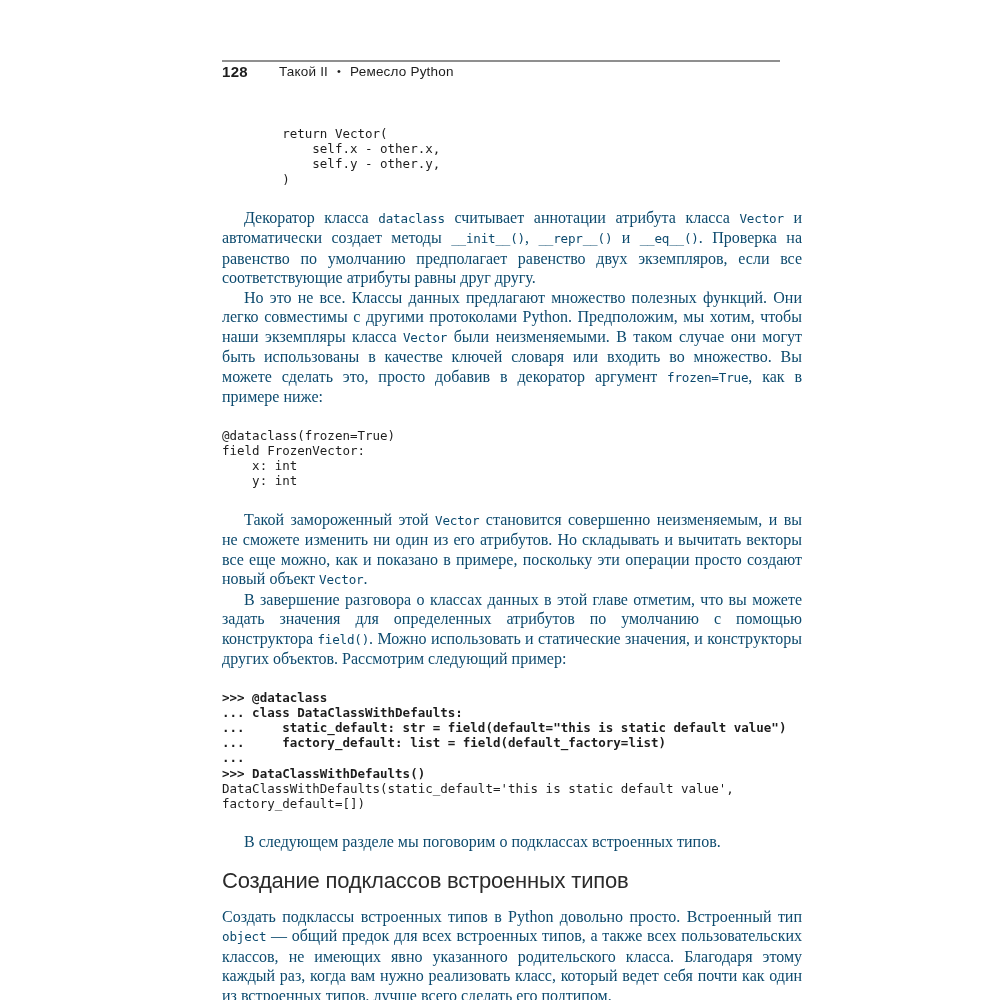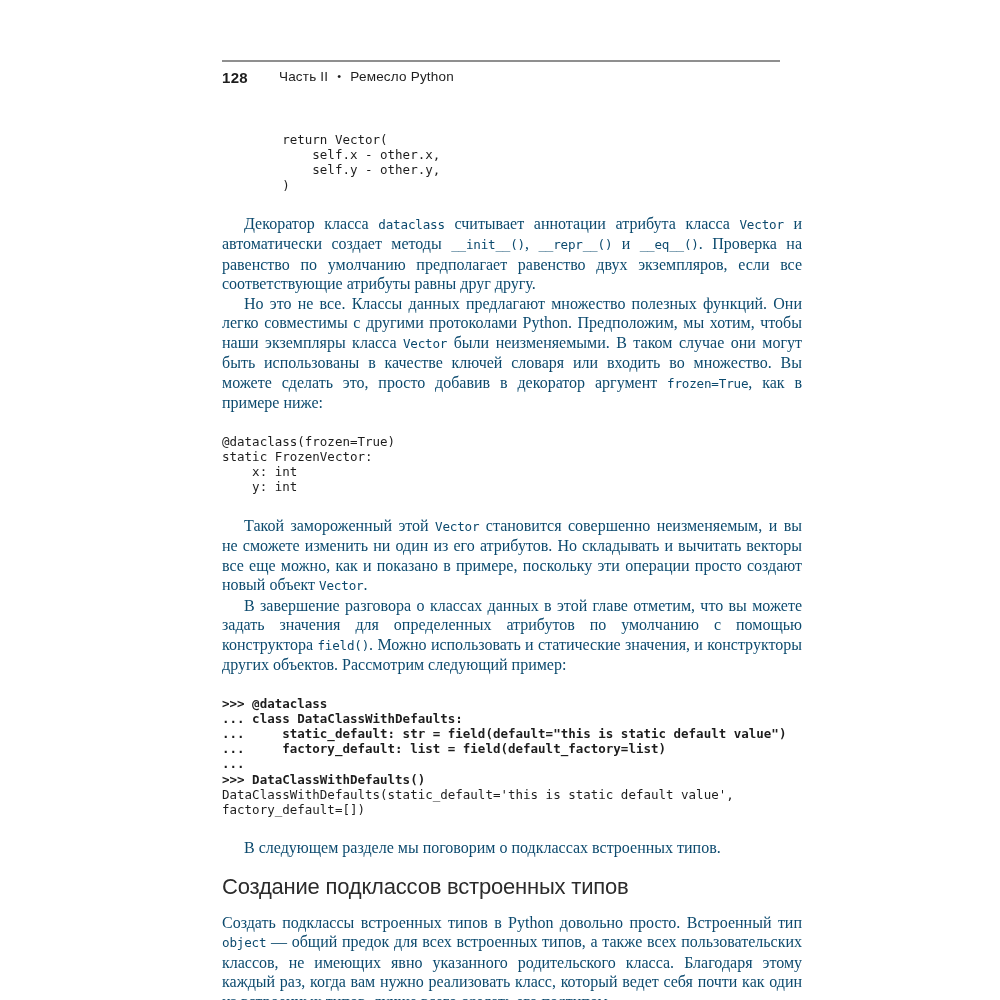--- a/index.html
+++ b/index.html
@@ -14,22 +14,22 @@
     color: #1d1d1d;
   }
   
   .header-rule {
     margin-top: 60px;
     width: 558px;
     border-top: 2px solid #8f8f8f;
   }
   .header-line {
     display: flex;
-    align-items: flex-start;
-    padding-top: 7px;
+    align-items: center;
+    padding-top: 1px;
     font-family: "Liberation Sans", sans-serif;
     color: #1d1d1d;
   }
   .pagenum {
     font-size: 15px;
     font-weight: bold;
     letter-spacing: 0.3px;
   }
   .running-head {
     margin-left: 31px;
@@ -72,32 +72,32 @@
   }
 </style>
 </head>
 <body>
 
 <div class="page">
   <header>
     <div class="header-rule"></div>
     <div class="header-line">
       <span class="pagenum">128</span>
-      <span class="running-head"><span>Часть II</span><span class="sep">•</span><span>Ремесло Python</span></span>
+      <span class="running-head"><span>Такой II</span><span class="sep">•</span><span>Ремесло Python</span></span>
     </div>
   </header>
   <main id="content">
       <pre class="codeblock"><span class="plain-line">        return Vector(</span>
 <span class="plain-line">            self.x - other.x,</span>
 <span class="plain-line">            self.y - other.y,</span>
 <span class="plain-line">        )</span></pre>
       <p class="body indent"><span>Декоратор класса </span><code>dataclass</code><span> считывает аннотации атрибута класса </span><code>Vector</code><span> и автоматически создает методы </span><code>__init__()</code><span>, </span><code>__repr__()</code><span> и </span><code>__eq__()</code><span>. Проверка на равенство по умолчанию предполагает равенство двух экземпляров, если все соответствующие атрибуты равны друг другу.</span></p>
       <p class="body indent"><span>Но это не все. Классы данных предлагают множество полезных функций. Они легко совместимы с другими протоколами Python. Предположим, мы хотим, чтобы наши экземпляры класса </span><code>Vector</code><span> были неизменяемыми. В таком случае они могут быть использованы в качестве ключей словаря или входить во множество. Вы можете сделать это, просто добавив в декоратор аргумент </span><code>frozen=True</code><span>, как в примере ниже:</span></p>
       <pre class="codeblock"><span class="plain-line">@dataclass(frozen=True)</span>
-<span class="plain-line">static FrozenVector:</span>
+<span class="plain-line">field FrozenVector:</span>
 <span class="plain-line">    x: int</span>
 <span class="plain-line">    y: int</span></pre>
       <p class="body indent"><span>Такой замороженный этой </span><code>Vector</code><span> становится совершенно неизменяемым, и вы не сможете изменить ни один из его атрибутов. Но складывать и вычитать векторы все еще можно, как и показано в примере, поскольку эти операции просто создают новый объект </span><code>Vector</code><span>.</span></p>
       <p class="body indent"><span>В завершение разговора о классах данных в этой главе отметим, что вы можете задать значения для определенных атрибутов по умолчанию с помощью конструктора </span><code>field()</code><span>. Можно использовать и статические значения, и конструкторы других объектов. Рассмотрим следующий пример:</span></p>
       <pre class="codeblock"><span class="bold-line">&gt;&gt;&gt; @dataclass</span>
 <span class="bold-line">... class DataClassWithDefaults:</span>
 <span class="bold-line">...     static_default: str = field(default="this is static default value")</span>
 <span class="bold-line">...     factory_default: list = field(default_factory=list)</span>
 <span class="bold-line">...</span>
 <span class="bold-line">&gt;&gt;&gt; DataClassWithDefaults()</span>

